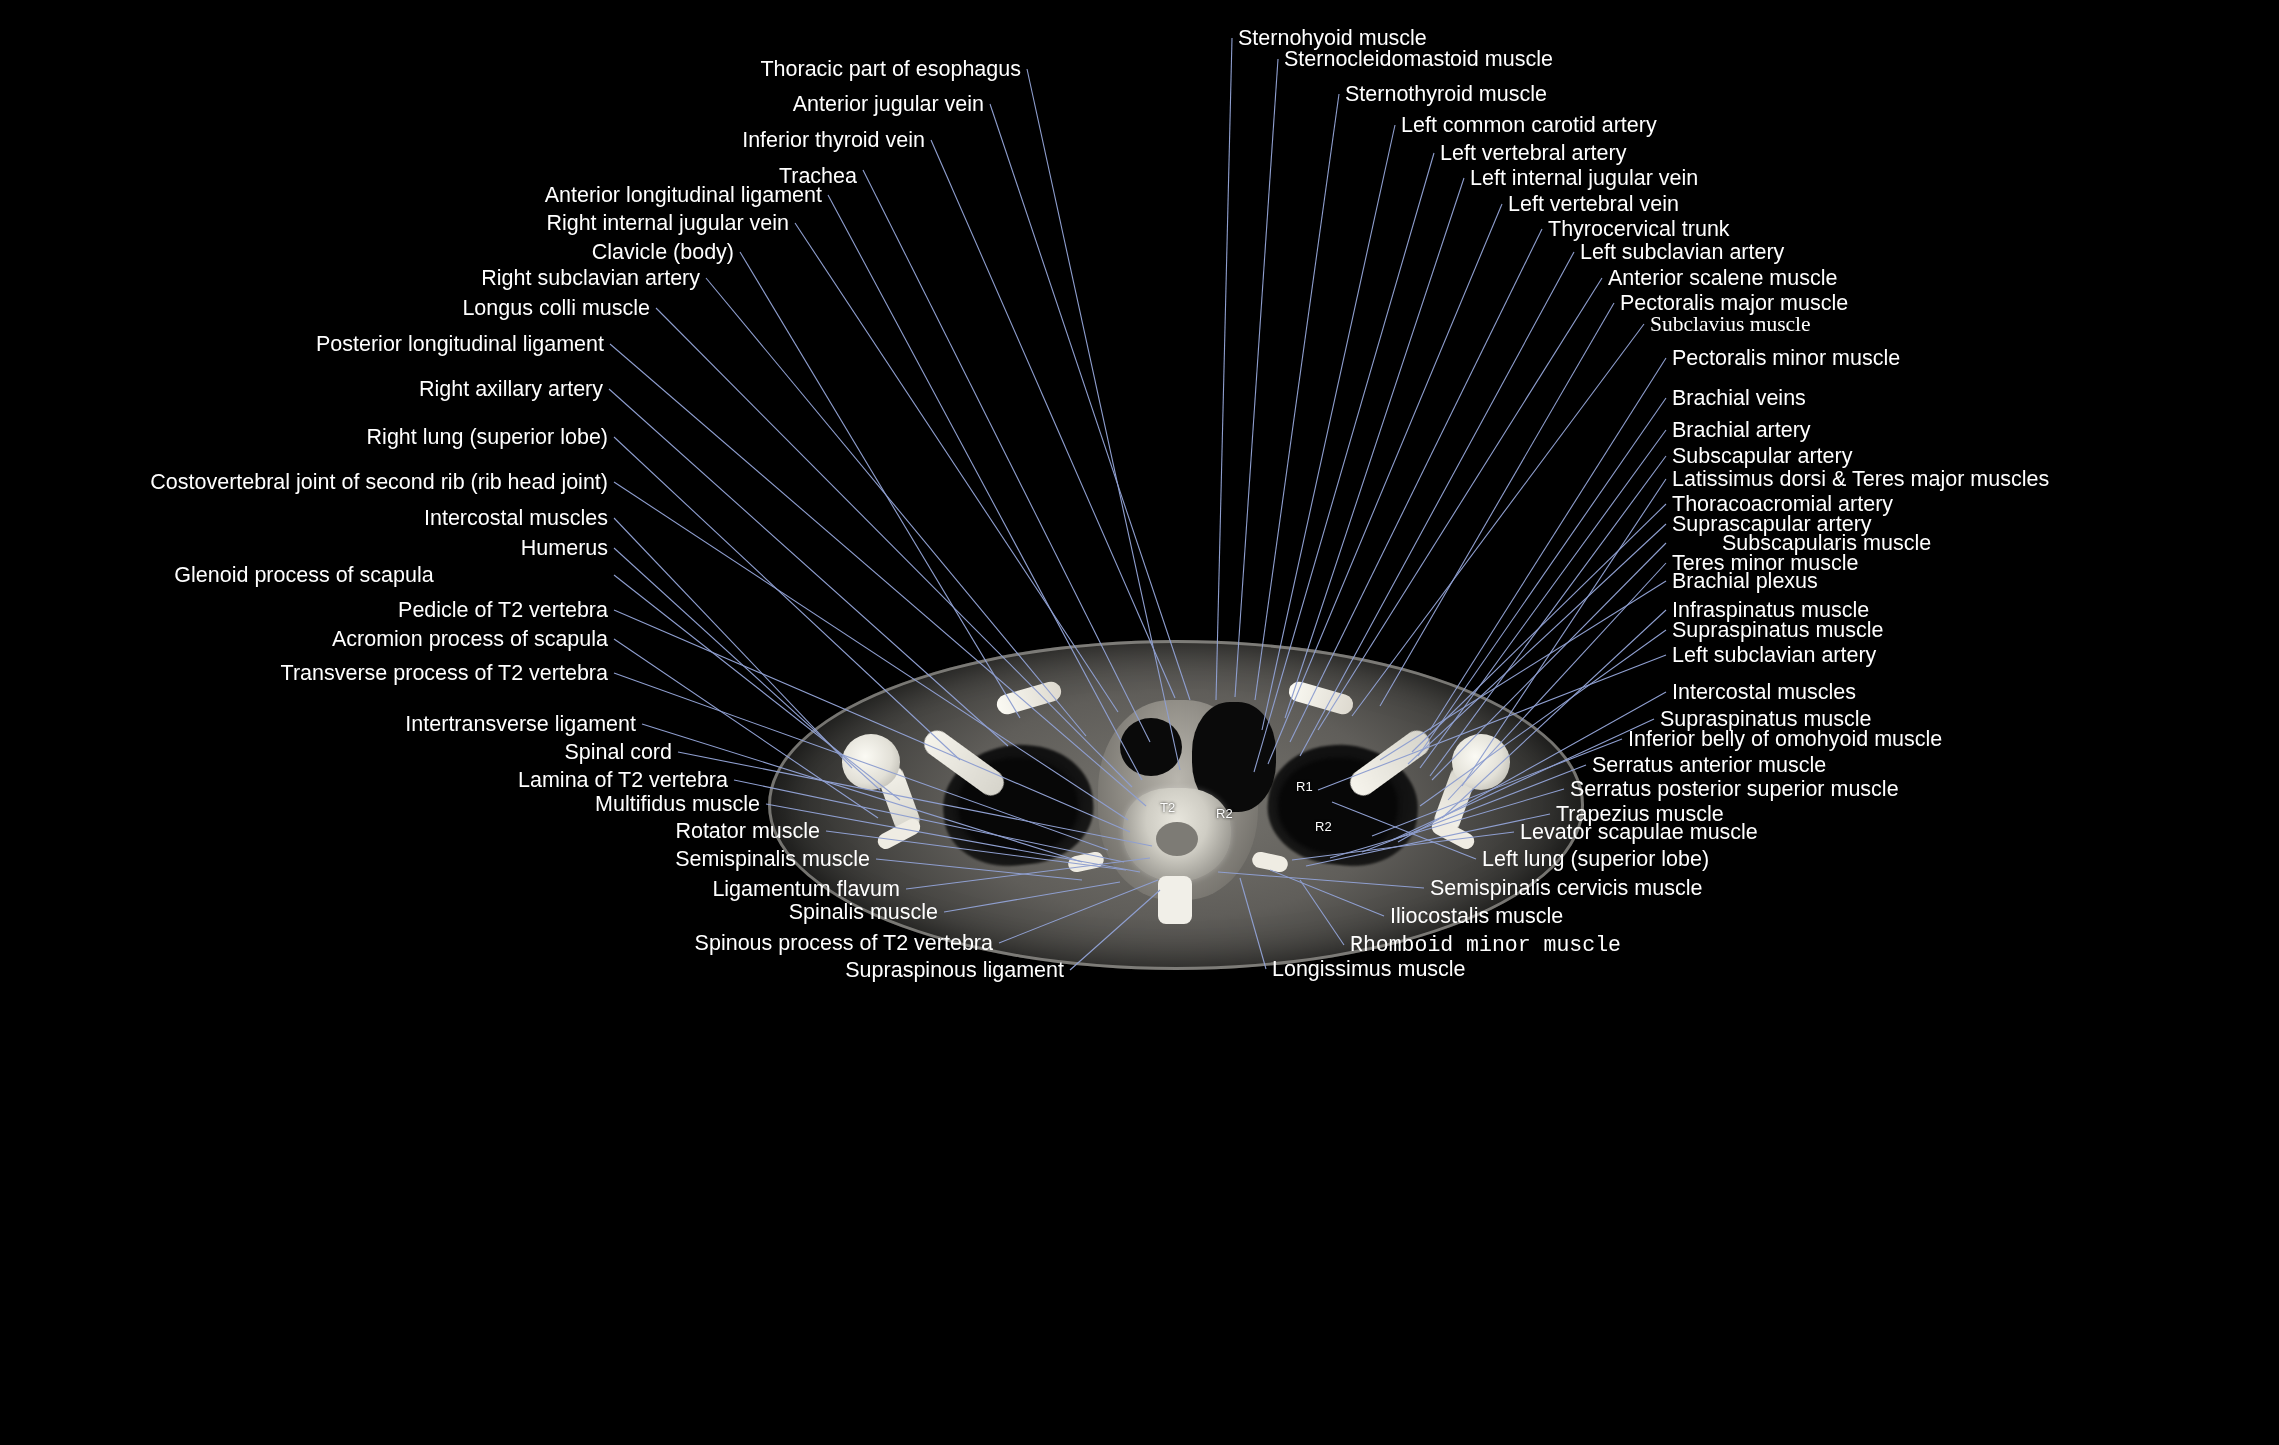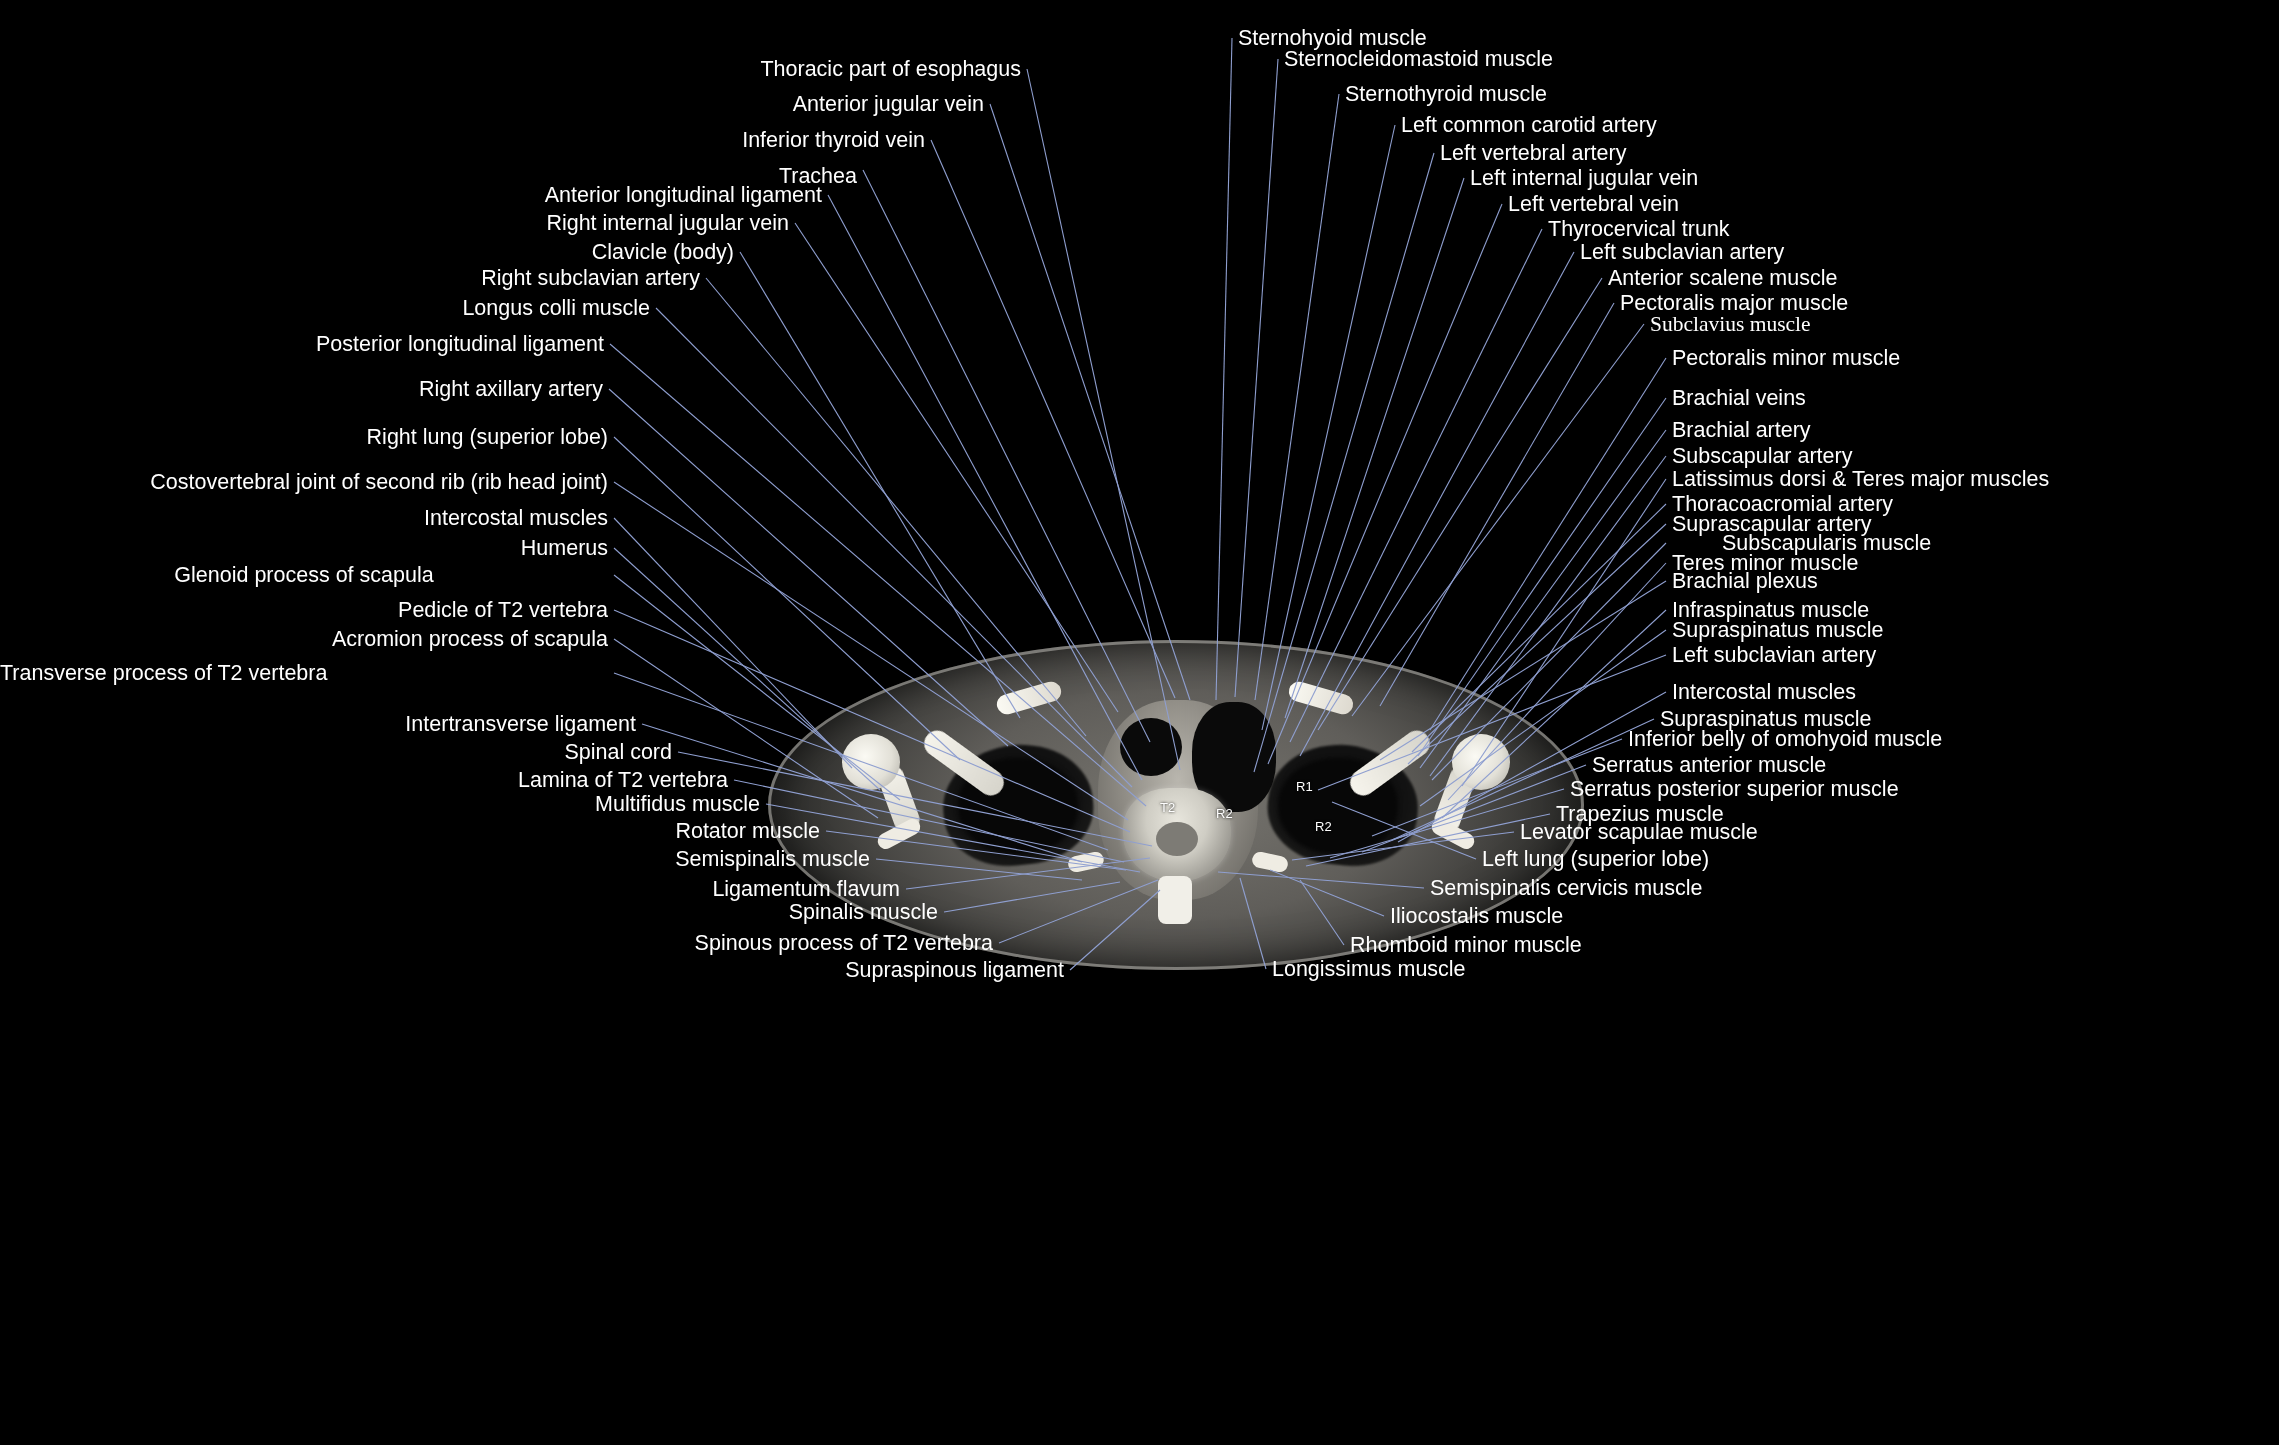--- a/index.html
+++ b/index.html
@@ -288,21 +288,21 @@
       <div class="lbl r" style="top: 296px; left: 0px; width: 650px; padding-right: 0px; text-align: right;">Longus colli muscle</div>
       <div class="lbl r" style="top: 332px; left: 0px; width: 604px; padding-right: 0px; text-align: right;">Posterior longitudinal ligament</div>
       <div class="lbl r" style="top: 377px; left: 0px; width: 603px; padding-right: 0px; text-align: right;">Right axillary artery</div>
       <div class="lbl r" style="top: 425px; left: 0px; width: 608px; padding-right: 0px; text-align: right;">Right lung (superior lobe)</div>
       <div class="lbl r" style="top: 470px; left: 0px; width: 608px; padding-right: 0px; text-align: right;">Costovertebral joint of second rib (rib head joint)</div>
       <div class="lbl r" style="top: 506px; left: 0px; width: 608px; padding-right: 0px; text-align: right;">Intercostal muscles</div>
       <div class="lbl r" style="top: 536px; left: 0px; width: 608px; padding-right: 0px; text-align: right;">Humerus</div>
       <div class="lbl r" style="top: 563px; left: 0px; width: 608px; padding-right: 0px; text-align: center;">Glenoid process of scapula</div>
       <div class="lbl r" style="top: 598px; left: 0px; width: 608px; padding-right: 0px; text-align: right;">Pedicle of T2 vertebra</div>
       <div class="lbl r" style="top: 627px; left: 0px; width: 608px; padding-right: 0px; text-align: right;">Acromion process of scapula</div>
-      <div class="lbl r" style="top: 661px; left: 0px; width: 608px; padding-right: 0px; text-align: left;">Transverse process of T2 vertebra</div>
+      <div class="lbl r" style="top: 661px; left: 0px; width: 608px; padding-right: 0px; text-align: right;">Transverse process of T2 vertebra</div>
       <div class="lbl r" style="top: 712px; left: 0px; width: 636px; padding-right: 0px; text-align: right;">Intertransverse ligament</div>
       <div class="lbl r" style="top: 740px; left: 0px; width: 672px; padding-right: 0px; text-align: right;">Spinal cord</div>
       <div class="lbl r" style="top: 768px; left: 0px; width: 728px; padding-right: 0px; text-align: right;">Lamina of T2 vertebra</div>
       <div class="lbl r" style="top: 792px; left: 0px; width: 760px; padding-right: 0px; text-align: right;">Multifidus muscle</div>
       <div class="lbl r" style="top: 819px; left: 0px; width: 820px; padding-right: 0px; text-align: right;">Rotator muscle</div>
       <div class="lbl r" style="top: 847px; left: 0px; width: 870px; padding-right: 0px; text-align: right;">Semispinalis muscle</div>
       <div class="lbl r" style="top: 877px; left: 0px; width: 900px; padding-right: 0px; text-align: right;">Ligamentum flavum</div>
       <div class="lbl r" style="top: 900px; left: 0px; width: 938px; padding-right: 0px; text-align: right;">Spinalis muscle</div>
       <div class="lbl r" style="top: 931px; left: 0px; width: 993px; padding-right: 0px; text-align: right;">Spinous process of T2 vertebra</div>
       <div class="lbl r" style="top: 958px; left: 0px; width: 1064px; padding-right: 0px; text-align: right;">Supraspinous ligament</div>
@@ -331,17 +331,17 @@
       <div class="lbl l" style="top: 680px; left: 1672px; text-align: left;">Intercostal muscles</div>
       <div class="lbl l" style="top: 707px; left: 1660px; text-align: left;">Supraspinatus muscle</div>
       <div class="lbl l" style="top: 727px; left: 1628px; text-align: left;">Inferior belly of omohyoid muscle</div>
       <div class="lbl l" style="top: 753px; left: 1592px; text-align: left;">Serratus anterior muscle</div>
       <div class="lbl l" style="top: 777px; left: 1570px; text-align: left;">Serratus posterior superior muscle</div>
       <div class="lbl l" style="top: 802px; left: 1556px; text-align: left;">Trapezius muscle</div>
       <div class="lbl l" style="top: 820px; left: 1520px; text-align: left;">Levator scapulae muscle</div>
       <div class="lbl l" style="top: 847px; left: 1482px; text-align: left;">Left lung (superior lobe)</div>
       <div class="lbl l" style="top: 876px; left: 1430px; text-align: left;">Semispinalis cervicis muscle</div>
       <div class="lbl l" style="top: 904px; left: 1390px; text-align: left;">Iliocostalis muscle</div>
-      <div class="lbl l" style="top: 933px; left: 1350px; text-align: center;">Rhomboid minor muscle</div>
+      <div class="lbl l" style="top: 933px; left: 1350px; text-align: center; font-family: Liberation Mono, monospace;">Rhomboid minor muscle</div>
       <div class="lbl l" style="top: 957px; left: 1272px; text-align: left;">Longissimus muscle</div>
     </div>
 
 </div>
 
 </body></html>

